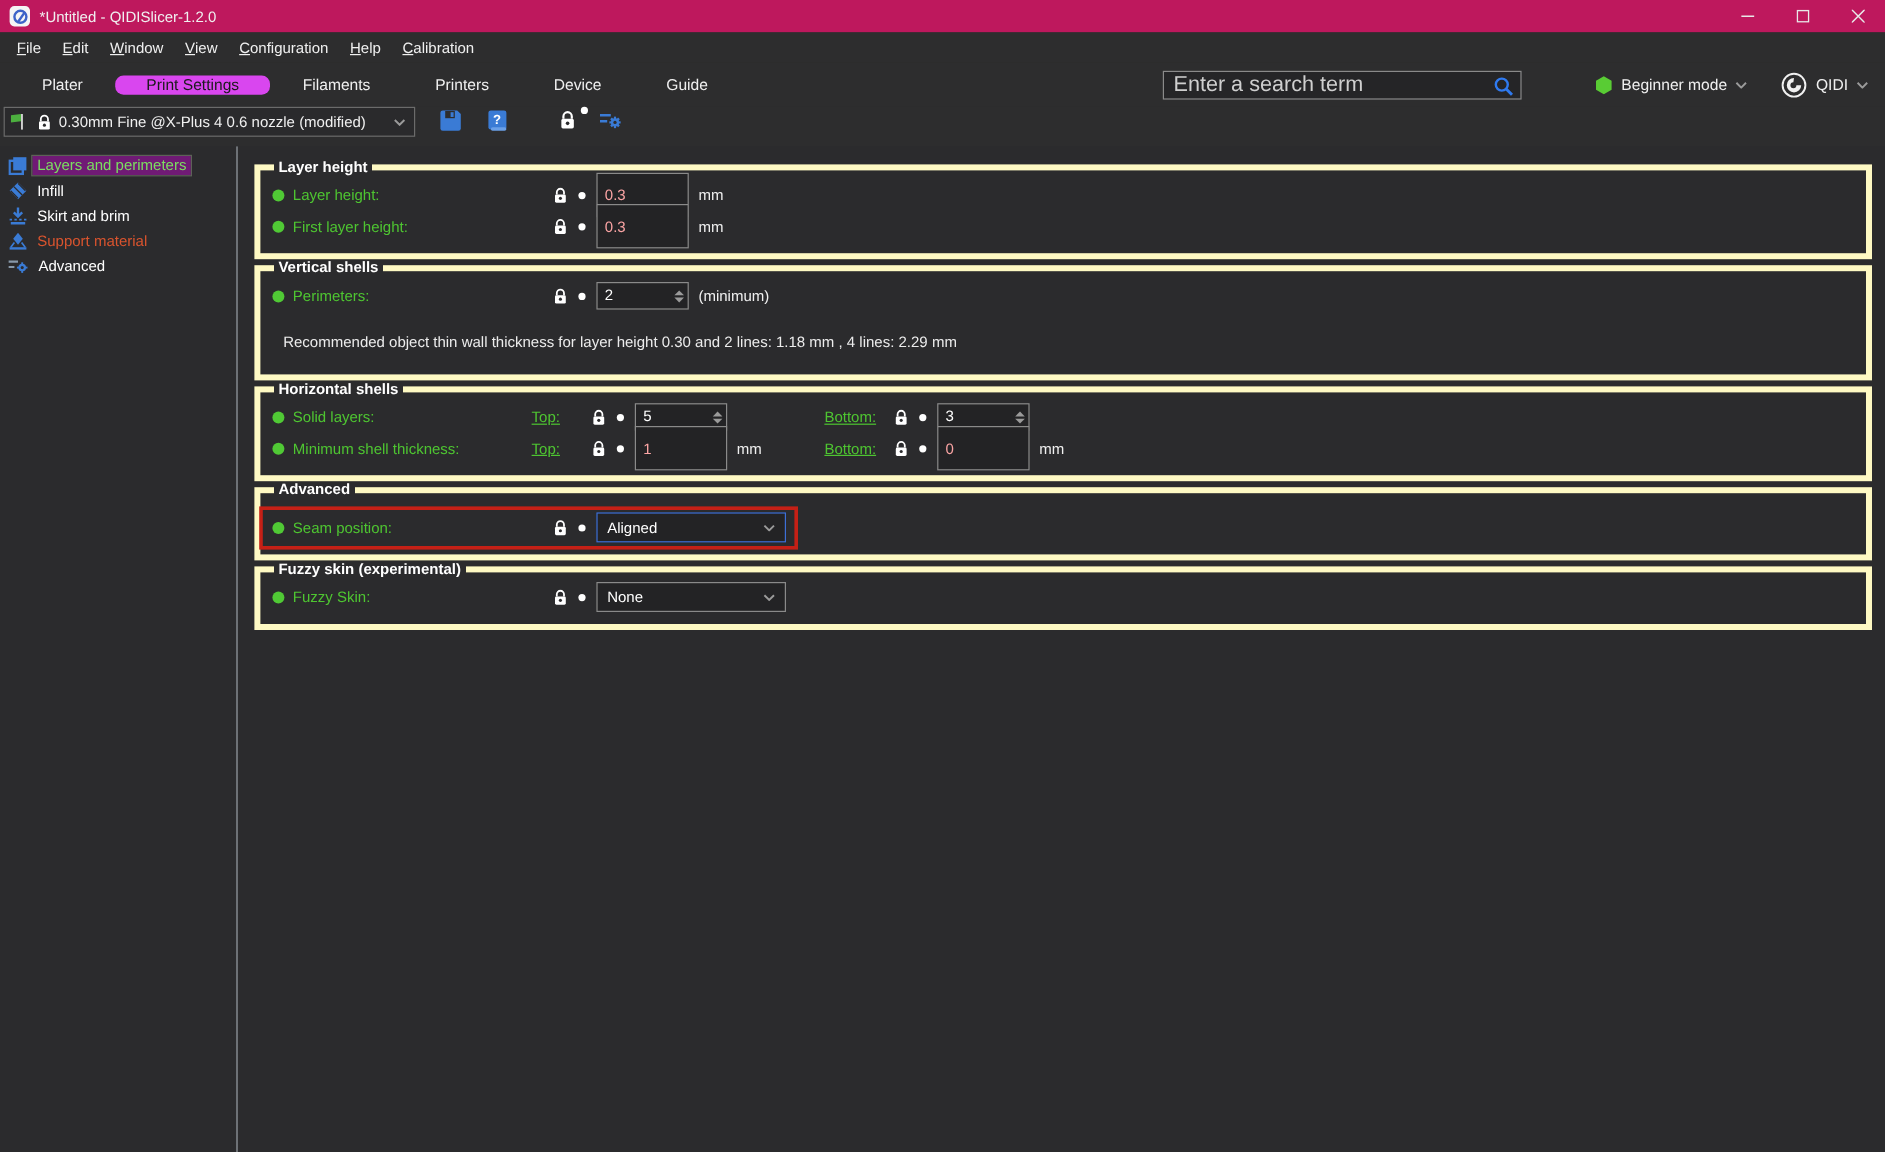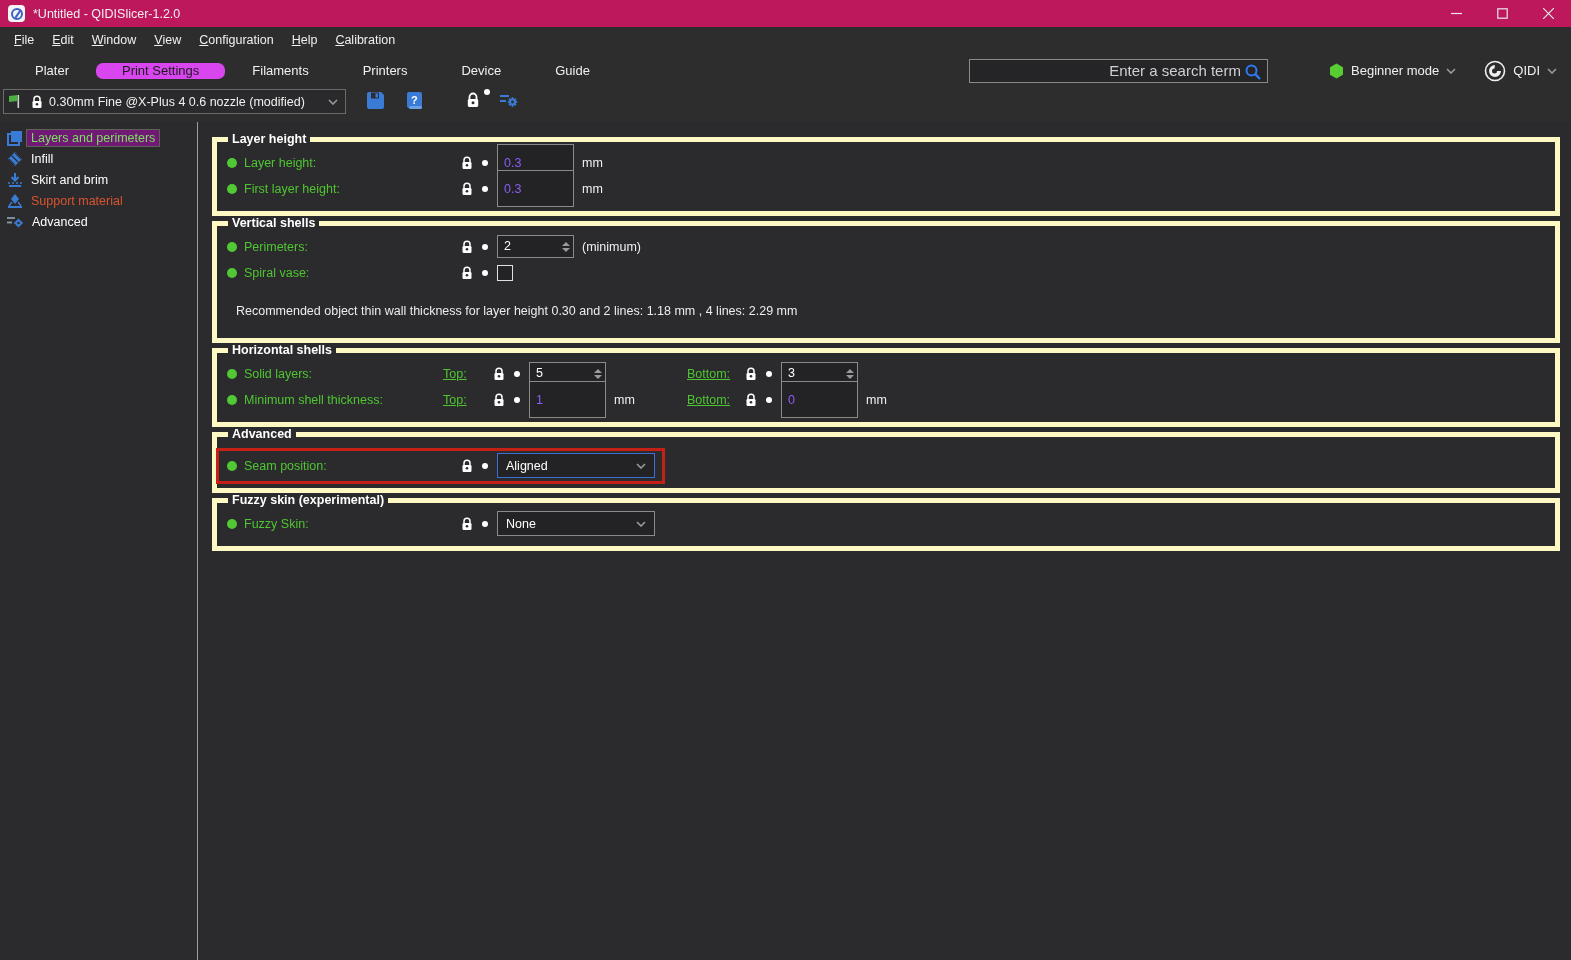--- a/index.html
+++ b/index.html
@@ -20,21 +20,21 @@
   .menubar { height:25px; background:#2d2d2e; display:flex; align-items:center; padding-left:5px; }
   .menu-item { padding:0 9px; color:#f0f0f0; height:100%; display:flex; align-items:center; }
   .menu-item u { text-decoration:underline; }
 
   
   .tabbar { height:37px; background:#2d2d2e; display:flex; align-items:center; }
   .tabs { display:flex; align-items:center; height:100%; margin-left:8px; }
   .tab { padding:0 27px; color:#f0f0f0; font-size:13px; height:100%; display:flex; align-items:center; }
   .tab.active { background:#d946ef; color:#1b1b1b; border-radius:7px; height:16px; padding:0 26px; }
   .search-wrap { margin-left:auto; width:299px; height:24px; border:1px solid #8a8a8a; background:#252527; display:flex; align-items:center; position:relative; }
-  .search-wrap input { flex:1; background:transparent; border:none; outline:none; color:#ef4444; font-size:15px; padding:0 26px 0 8px; font-family:"Liberation Sans",sans-serif;text-align:right; }
+  .search-wrap input { flex:1; background:transparent; border:none; outline:none; color:#ef4444; font-size:18px; padding:0 26px 0 8px; font-family:"Liberation Sans",sans-serif; }
   .search-wrap input::placeholder { color:#cfcfcf; }
   .search-icon { position:absolute; right:5px; top:3px; }
   .top-right { display:flex; align-items:center; margin-left:auto; margin-right:14px; gap:6px; }
   .search-wrap { margin-left:352px; }
   .mode-group, .account-group { display:flex; align-items:center; gap:7px; color:#f0f0f0; font-size:13px; }
   .mode-group { margin-right:22px; }
   .chev { width:10px; height:6px; }
 
   
   .presetbar { height:33px; background:#2d2d2e; display:flex; align-items:flex-start; padding-left:3px; }
@@ -58,21 +58,21 @@
 
   .row { display:flex; align-items:center; height:25px; margin:1px 0; }
   .bullet { width:10px; height:10px; border-radius:50%; background:#50c935; margin-right:7px; flex:none; }
   .plabel { color:#4ec531; }
   .lblcell { display:flex; align-items:center; width:234px; flex:none; }
   .lblcell.narrow { width:216px; }
   .collab { color:#4ec531; width:50px; flex:none;text-decoration:underline; }
   .lockdot { display:flex; align-items:center; gap:9px; margin-right:9px; }
   .dot { width:6px; height:6px; border-radius:50%; background:#ffffff; }
 
-  .tinput { width:77px; height:37px; background:#232325; border:1px solid #8a8a8a; color:#8b5cf6; padding:0 6px; font-size:12.5px; font-family:"Liberation Sans",sans-serif; outline:none; }
+  .tinput { width:77px; height:37px; background:#232325; border:1px solid #8a8a8a; color:#fca5a5; padding:0 6px; font-size:12.5px; font-family:"Liberation Sans",sans-serif; outline:none; }
   .unit { margin-left:8px; color:#f0f0f0; }
   .fieldcell { display:flex; align-items:center; width:139px; flex:none; }
   .botgap { width:19px; }
 
   .spinner { width:77px; height:23px; background:#232325; border:1px solid #8a8a8a; display:flex; }
   .spinner .val { flex:1; color:#fff; padding-left:6px; line-height:21px; }
   .spinner .arrows { width:15px; display:flex; flex-direction:column; align-items:center; justify-content:center; gap:2px; }
   .arr-up { width:0; height:0; border-left:4px solid transparent; border-right:4px solid transparent; border-bottom:4px solid #9a9a9a; }
   .arr-dn { width:0; height:0; border-left:4px solid transparent; border-right:4px solid transparent; border-top:4px solid #9a9a9a; }
 
@@ -337,35 +337,20 @@
           </span>
           <span class="spinner">
             <span class="val">2</span>
             <span class="arrows">
                 <span class="arr-up"></span>
                 <span class="arr-dn"></span>
               </span>
           </span>
           <span class="unit">(minimum)</span>
         </div>
-        <div class="row">
-          <span class="lblcell">
-              <span class="bullet"></span>
-              <span class="plabel">Spiral vase:</span>
-            </span>
-          <span class="lockdot">
-            <svg width="12" height="14" viewBox="0 0 12 14">
-                <path d="M3 6 V4.3 a3 3 0 0 1 6 0 V6" fill="none" stroke="#fff" stroke-width="1.5"></path>
-                <rect x="1.5" y="6" width="9" height="7" rx="1.2" fill="#fff"></rect>
-                <circle cx="6" cy="9.3" r="1.3" fill="#2b2b2d"></circle>
-              </svg>
-            <span class="dot"></span>
-          </span>
-          <span class="checkbox"></span>
-        </div>
         <div class="note vs-note">Recommended object thin wall thickness for layer height 0.30 and 2 lines: 1.18 mm , 4 lines: 2.29 mm</div>
       </fieldset>
 
       <fieldset>
         <legend>Horizontal shells</legend>
         <div class="row">
           <span class="lblcell narrow">
               <span class="bullet"></span>
               <span class="plabel">Solid layers:</span>
             </span>

